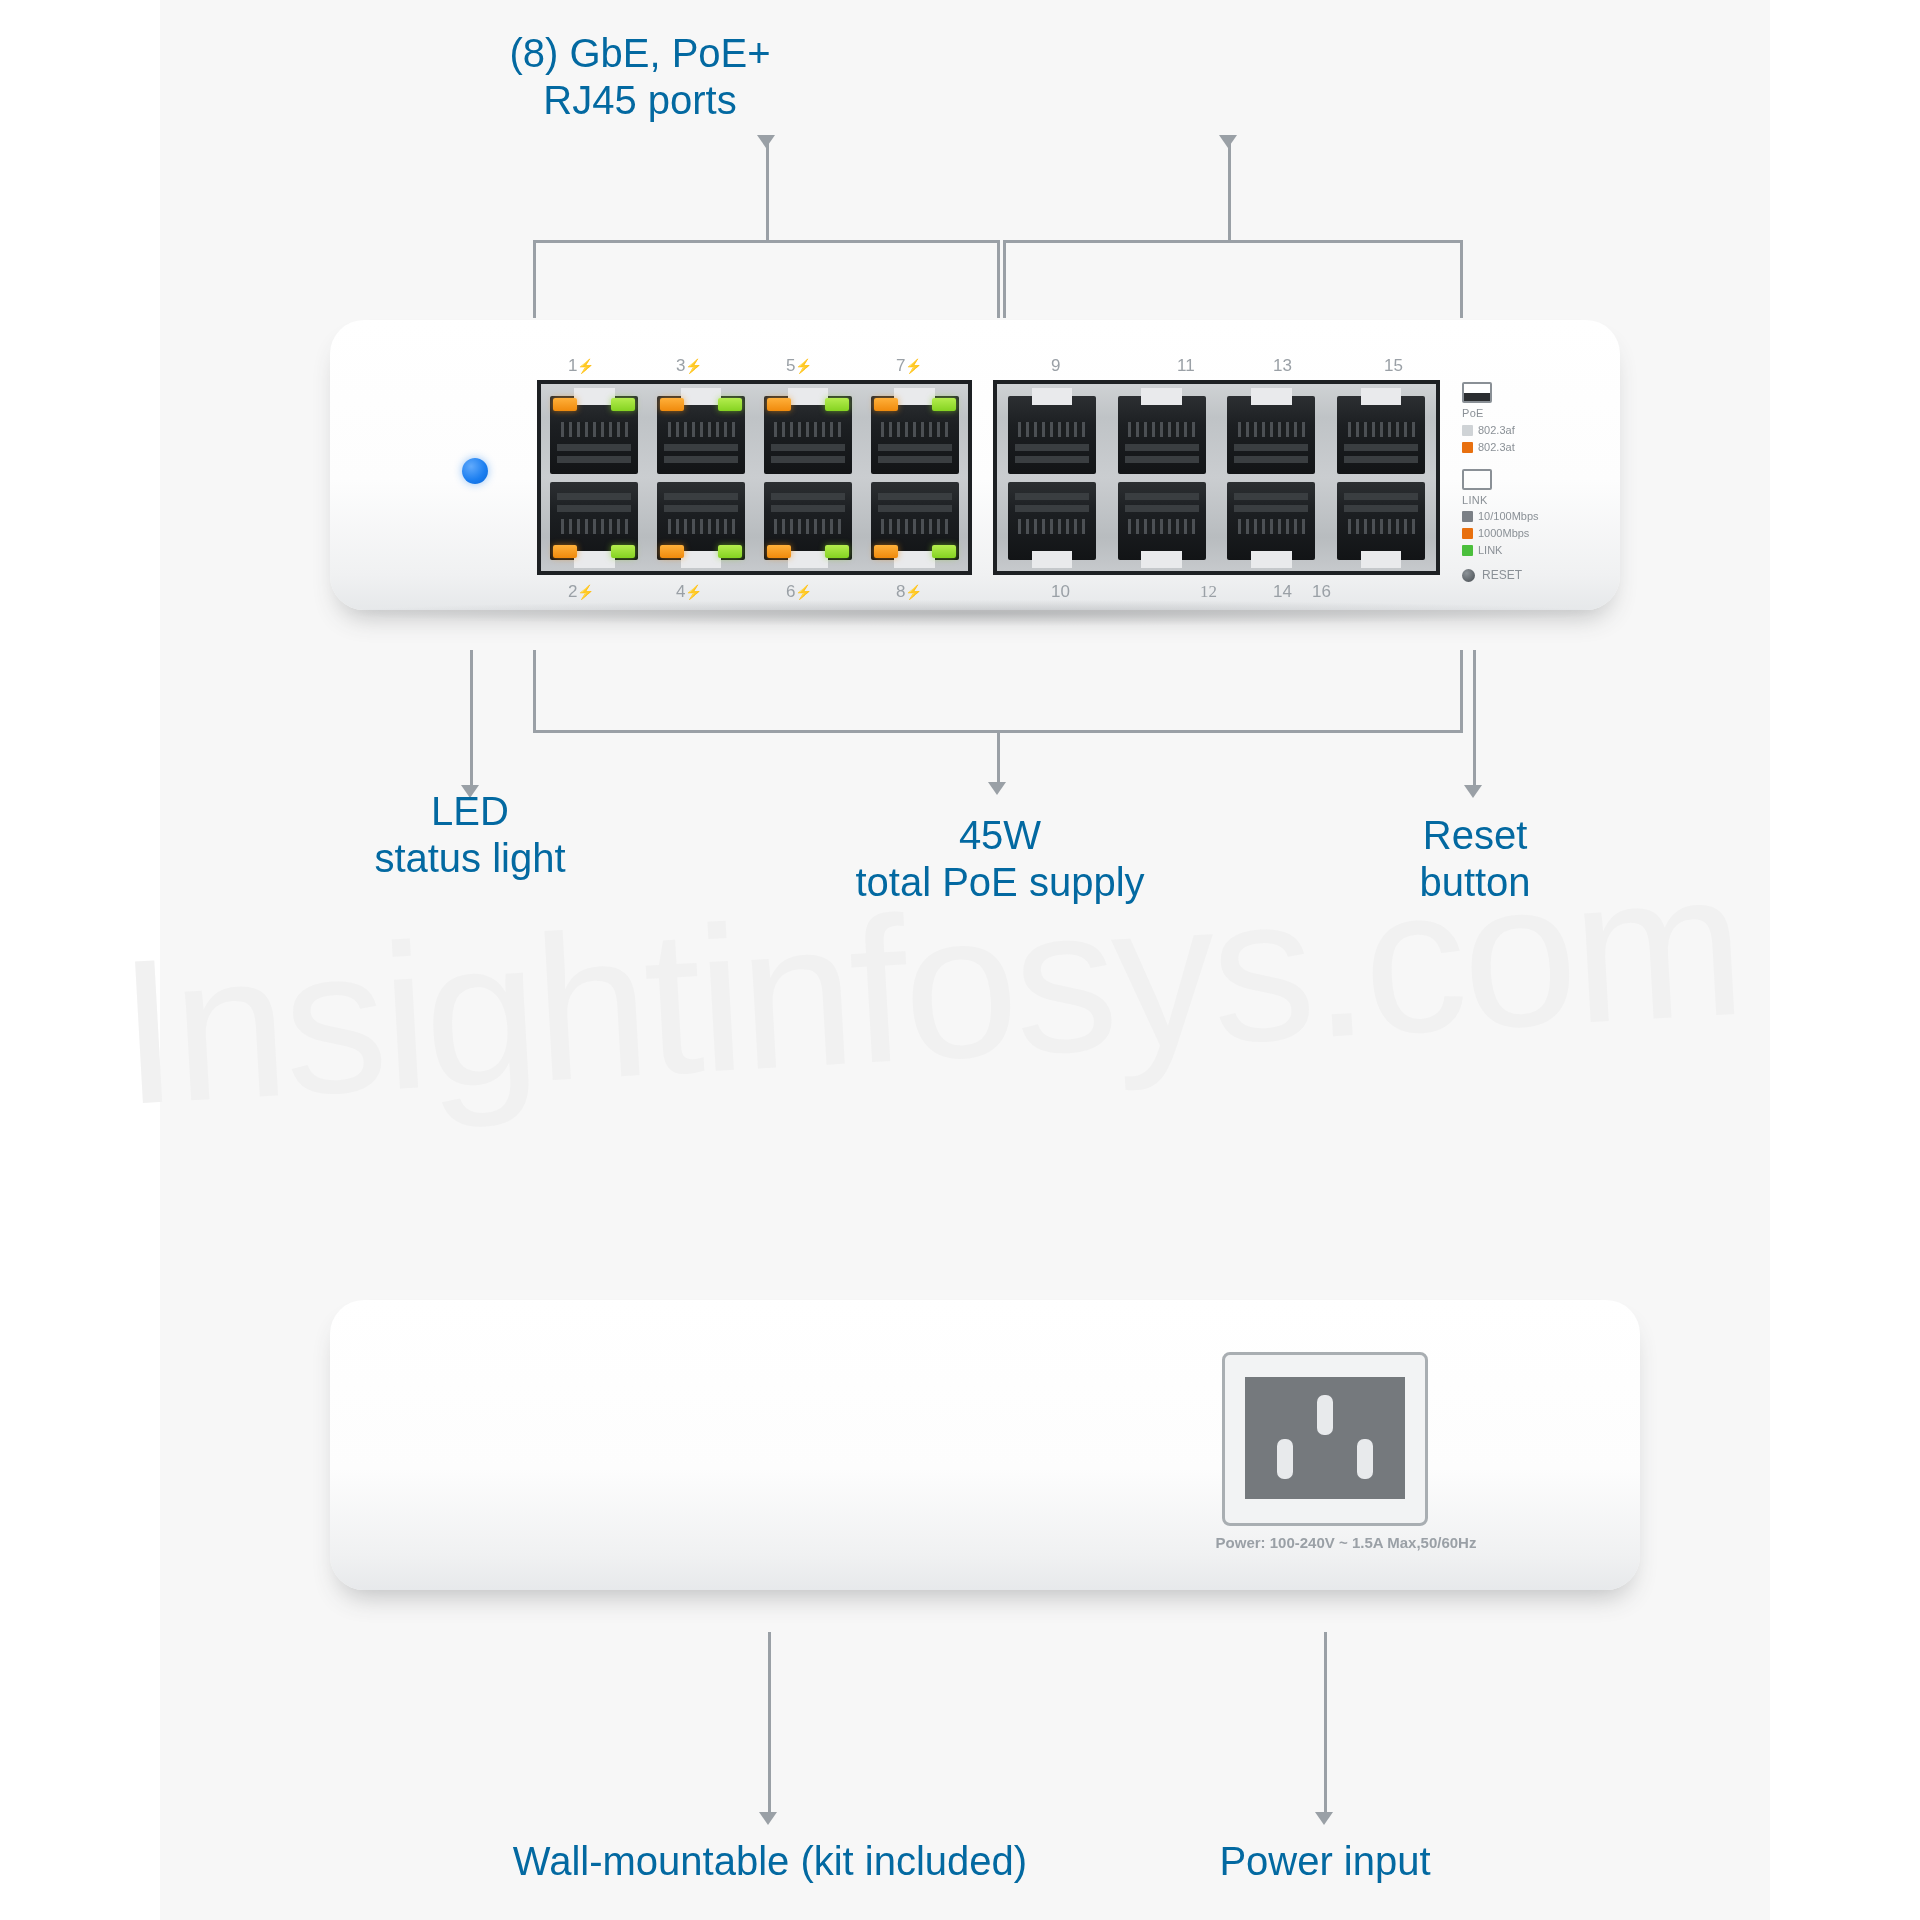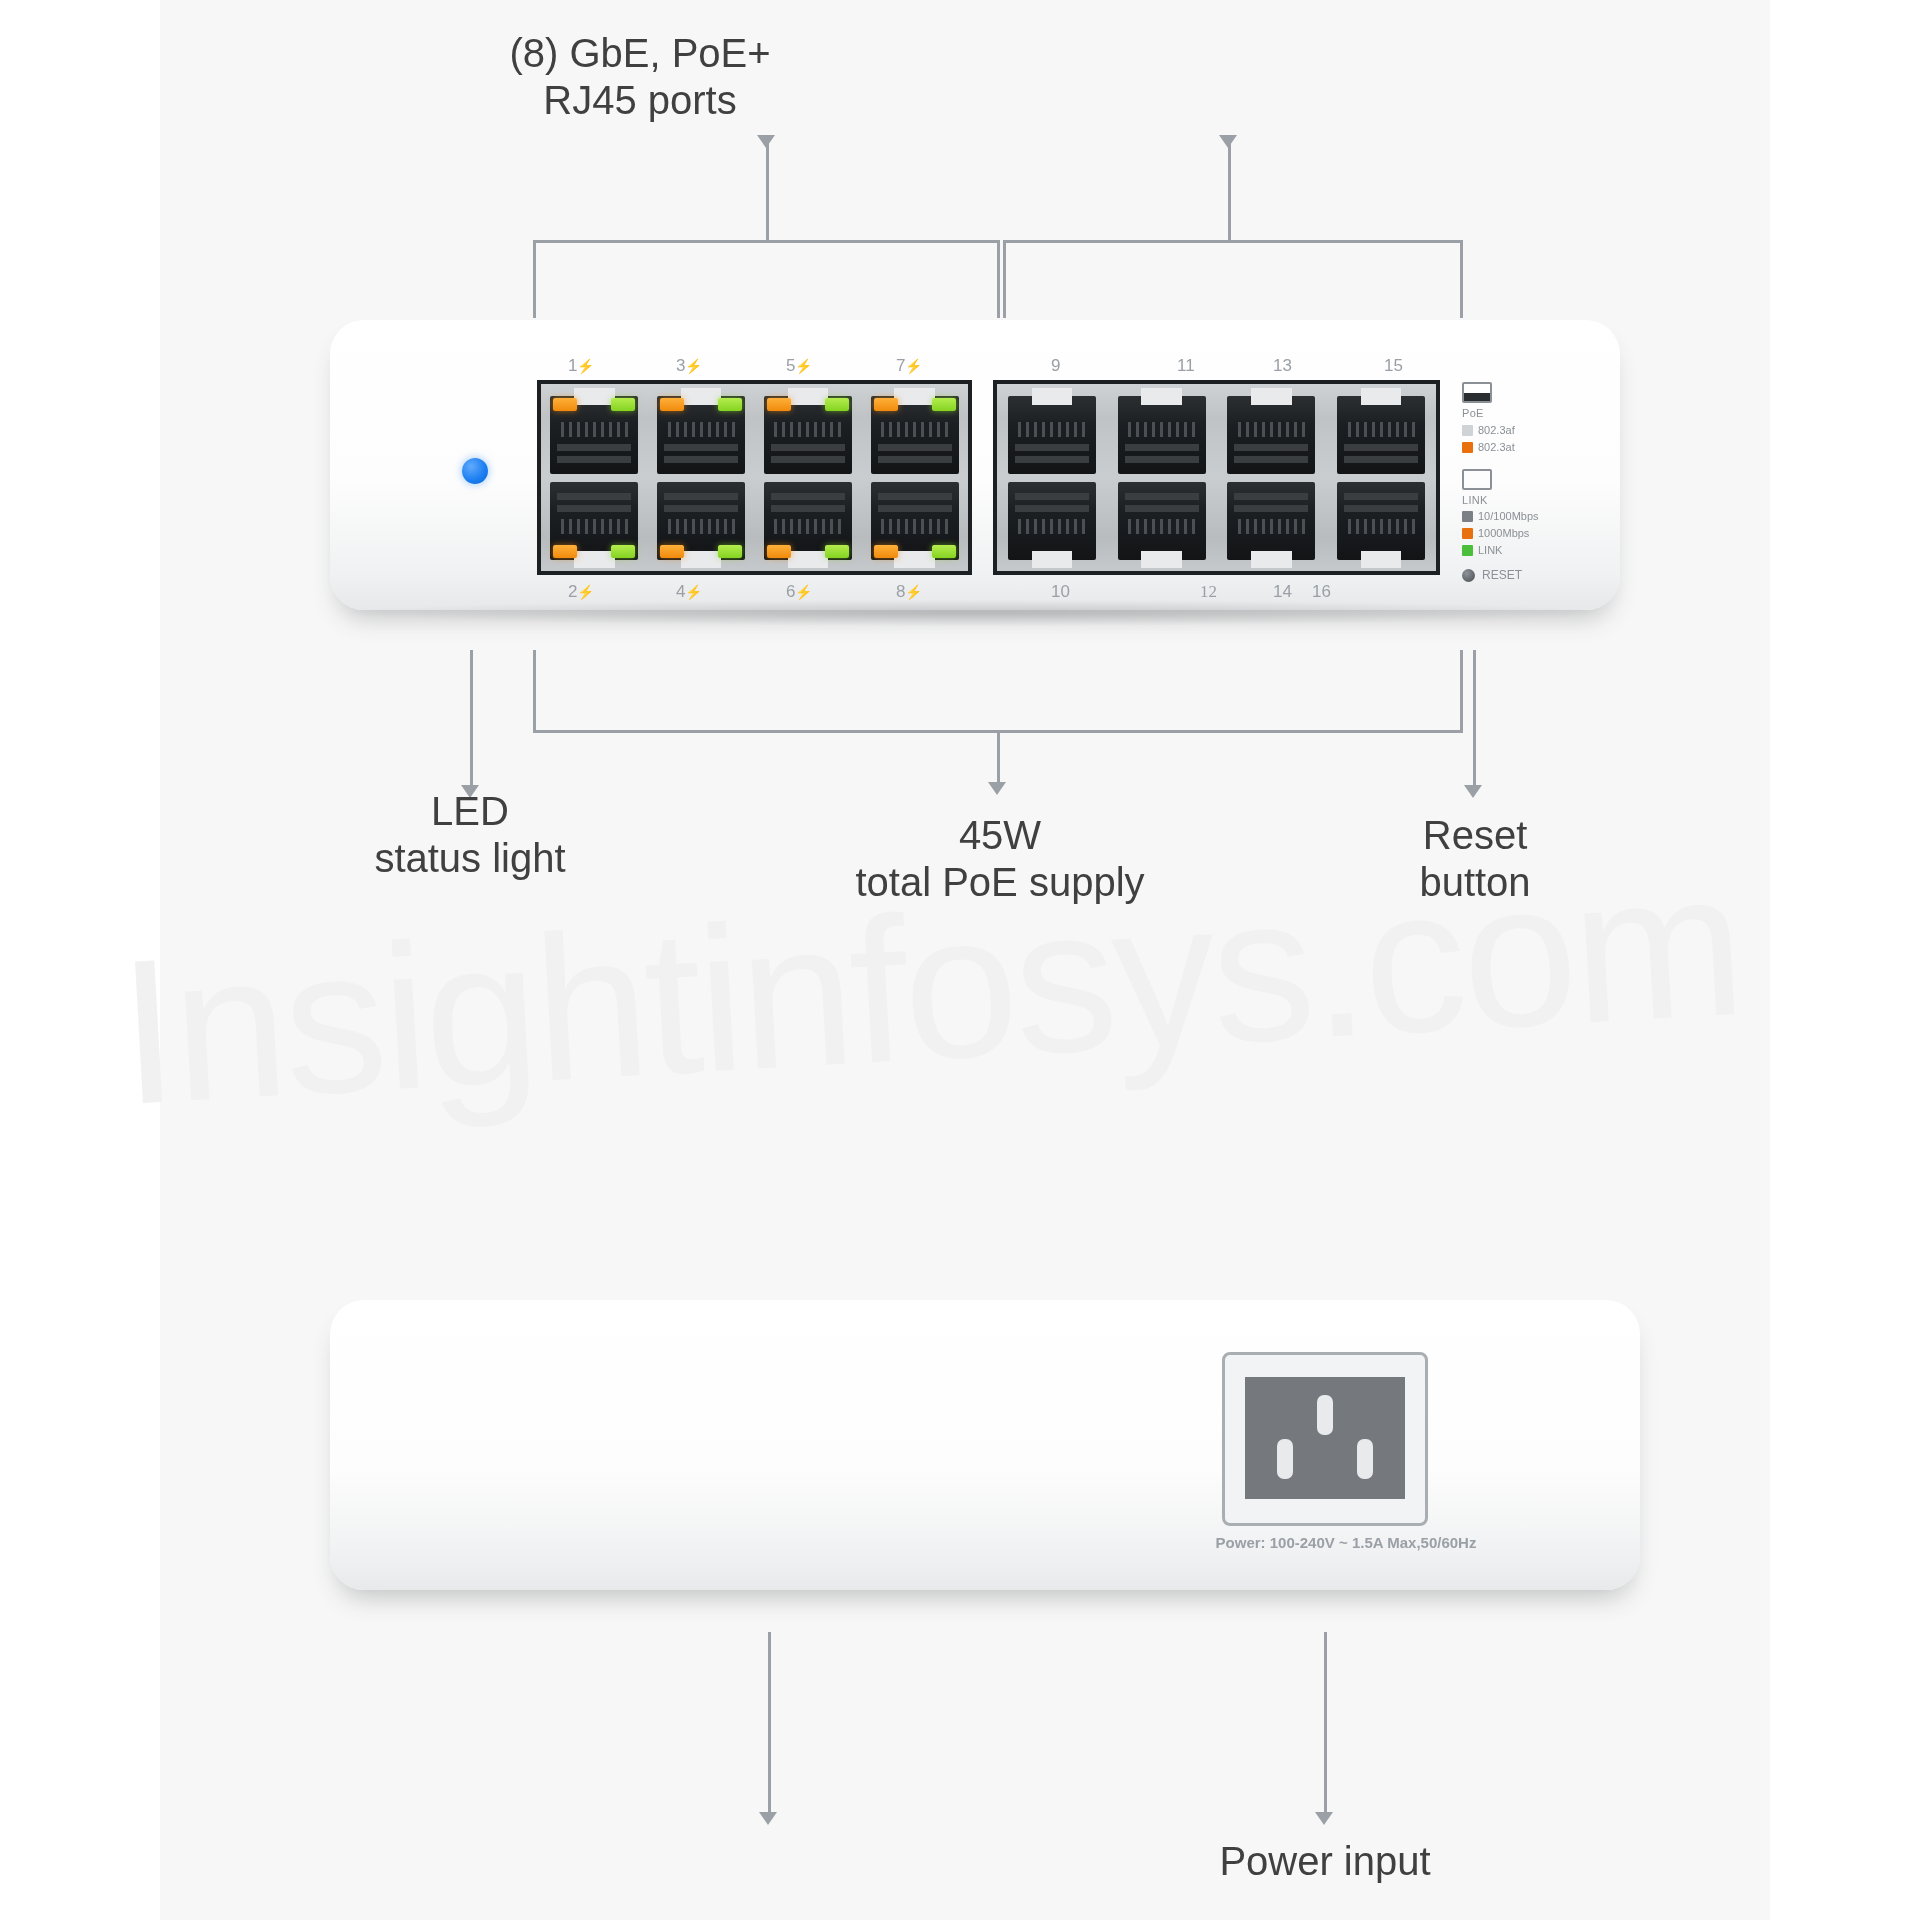--- a/index.html
+++ b/index.html
@@ -40,21 +40,21 @@
     transform: rotate(-3.2deg);
     transform-origin: left center;
     white-space: nowrap;
     user-select: none;
     font-family: "Liberation Sans", sans-serif;
   }
 
   
   .callout {
     position: absolute;
-    color: #404040;
+    color: #0369a1;
     font-size: 40px;
     line-height: 1.18;
     text-align: center;
     font-family: "Liberation Sans", sans-serif;
     white-space: pre-line;
   }
 
   
   .vline {
     position: absolute;
@@ -516,18 +516,19 @@
     <div class="iec-inlet">
       <div class="iec-pin pin-top"></div>
       <div class="iec-pin pin-left"></div>
       <div class="iec-pin pin-right"></div>
     </div>
   </div>
   <div class="iec-caption">Power: 100-240V ~ 1.5A Max,50/60Hz</div>
 
   <div class="vline" style="left:768px; top:1632px; height:185px;"></div>
   <div class="arrow-down" style="left:759px; top:1812px;"></div>
+  <div class="callout" style="left:460px; top:1838px; width:620px;">Wall-mountable (kit included)</div>
 
   <div class="vline" style="left:1324px; top:1632px; height:185px;"></div>
   <div class="arrow-down" style="left:1315px; top:1812px;"></div>
   <div class="callout" style="left:1150px; top:1838px; width:350px;">Power input</div>
 
 </div>
 
 </body></html>

